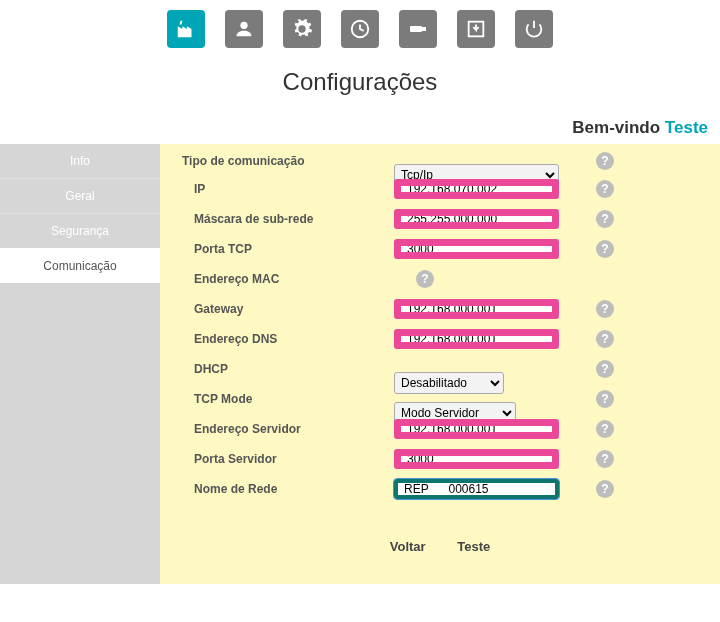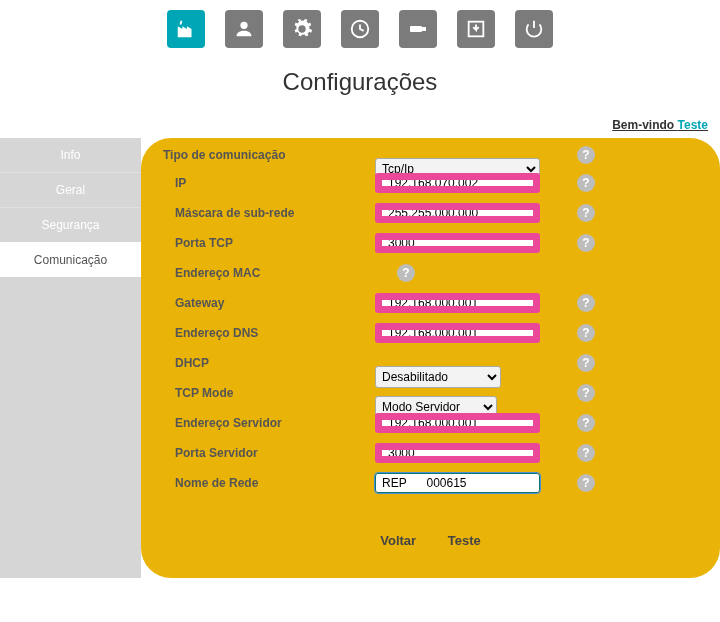--- a/index.html
+++ b/index.html
@@ -34,52 +34,50 @@
   .page-title {
     text-align: center;
     font-size: 24px;
     font-weight: normal;
     color: #333;
     margin: 14px 0 22px;
   }
   .welcome {
     text-align: right;
     padding: 0 12px 6px 0;
-    font-size: 12px;
+    font-size: 17px;
     font-weight: bold;
-    text-decoration: underline;
   }
   .welcome .user { color: #00a6b5; }
   .main {
     display: flex;
   }
   .sidebar {
-    width: 141px;
+    width: 160px;
     background: #d6d6d6;
     min-height: 440px;
   }
   .sidebar .nav-item {
     color: #fff;
     font-size: 12px;
     padding: 10px 0;
     text-align: center;
     cursor: pointer;
     border-top: 1px solid rgba(255,255,255,0.25);
   }
   .sidebar .nav-item:first-child { border-top: none; }
   .sidebar .nav-item.active {
     background: #fff;
     color: #555;
   }
   .content {
     flex: 1;
-    background: #eab308;
+    background: #fef9c3;
     min-height: 440px;
     position: relative;
-    border-radius: 30px;
   }
   .form-row {
     display: flex;
     align-items: center;
     padding: 4px 0 4px 34px;
     height: 30px;
   }
   .form-row.first {
     padding-left: 22px;
     padding-top: 8px;
@@ -97,34 +95,34 @@
   .form-row input[type=text] {
     width: 165px;
     height: 20px;
     border: 7px solid #ec4899;
     border-radius: 3px;
     padding: 1px 6px;
     font-size: 12px;
     background: #fff;
   }
   .form-row input.highlight {
-    border: 1px solid #0f766e;
+    border: 4px solid #0f766e;
     outline: 1px solid #4a90d9;
   }
   .form-row select {
     height: 22px;
     border: 1px solid #aaa;
     border-radius: 3px;
     font-size: 12px;
     background: #f3f3f3;
     padding: 0 2px;
     margin-top: 28px;
   }
   .form-row select.wide { width: 165px; }
-  .form-row select.narrow { width: 126px; }
+  .form-row select.narrow { width: 110px; }
   .form-row select.med { width: 122px; }
   .form-row .help-col {
     width: 40px;
     display: flex;
     justify-content: flex-end;
     padding-right: 0;
   }
   .help {
     width: 18px;
     height: 18px;

